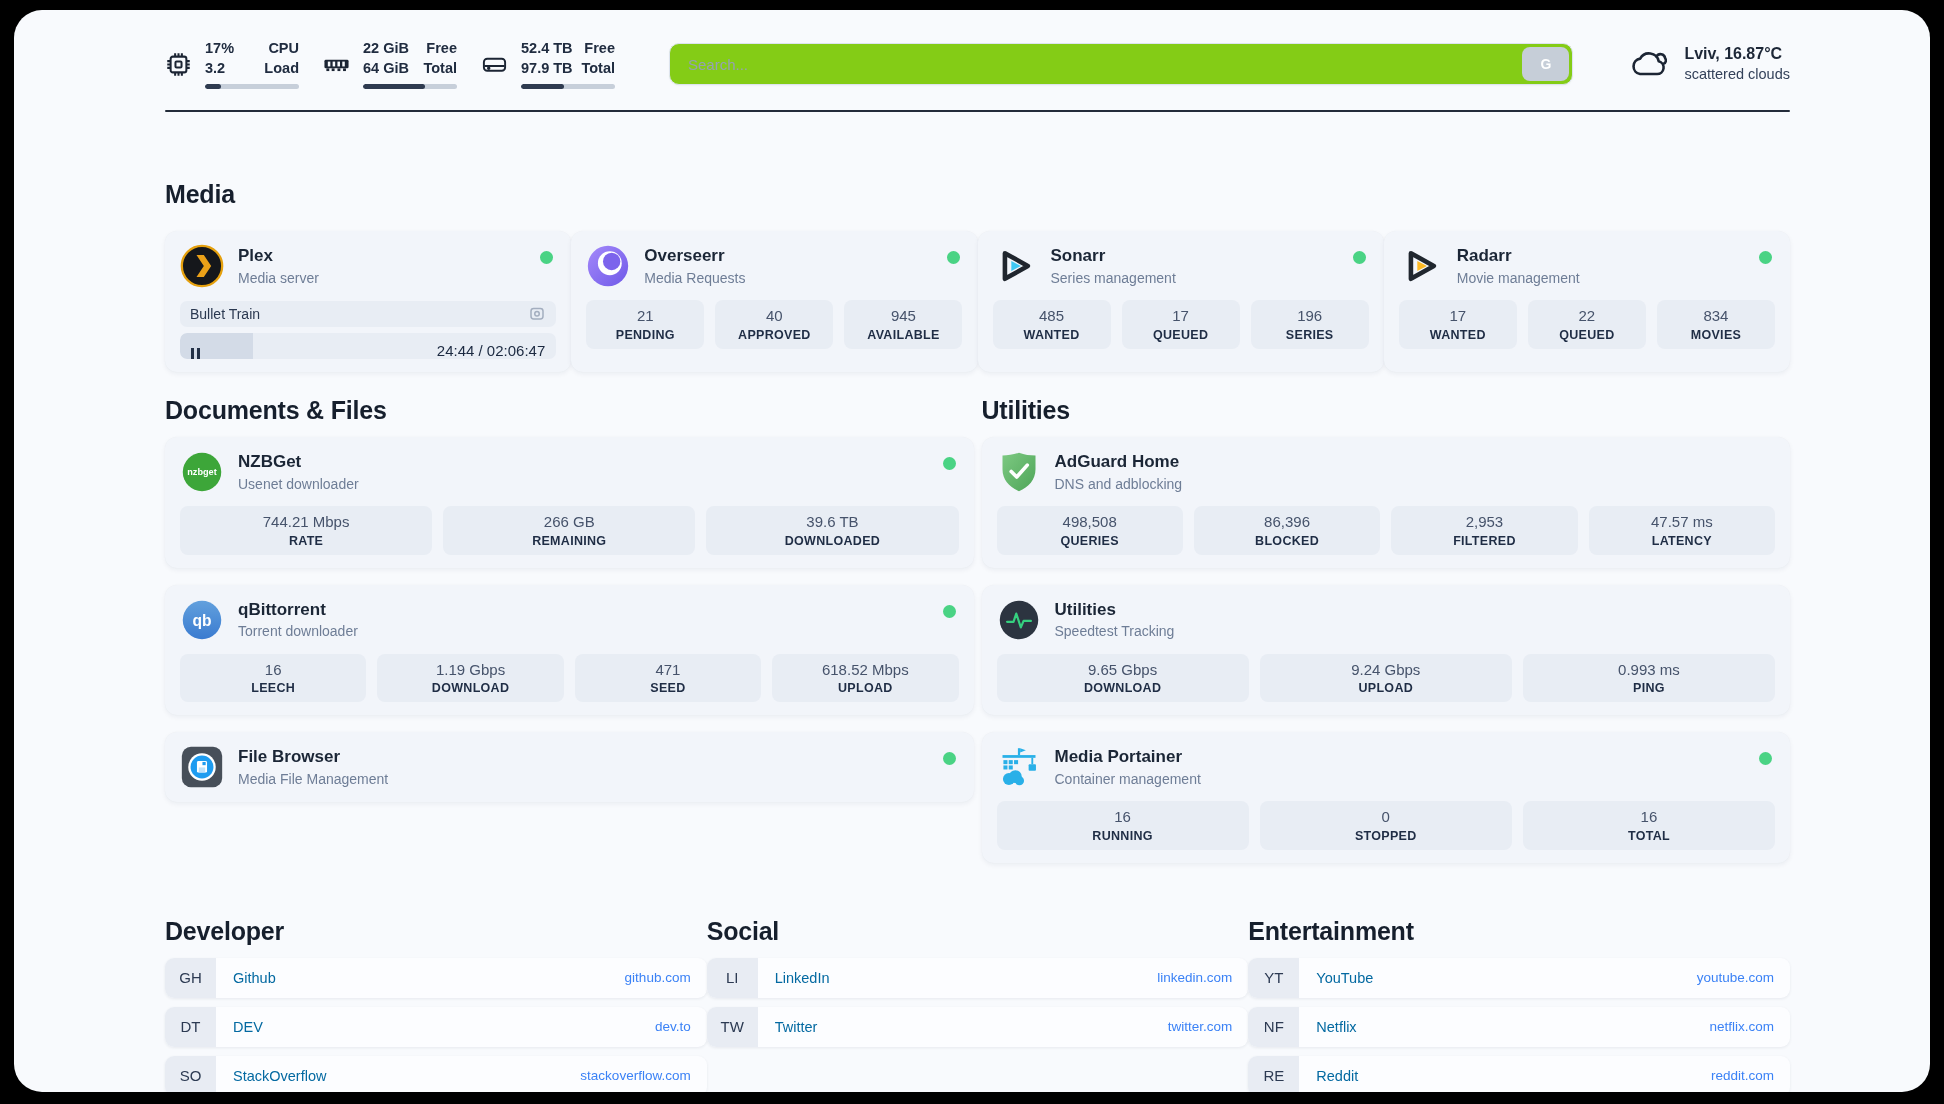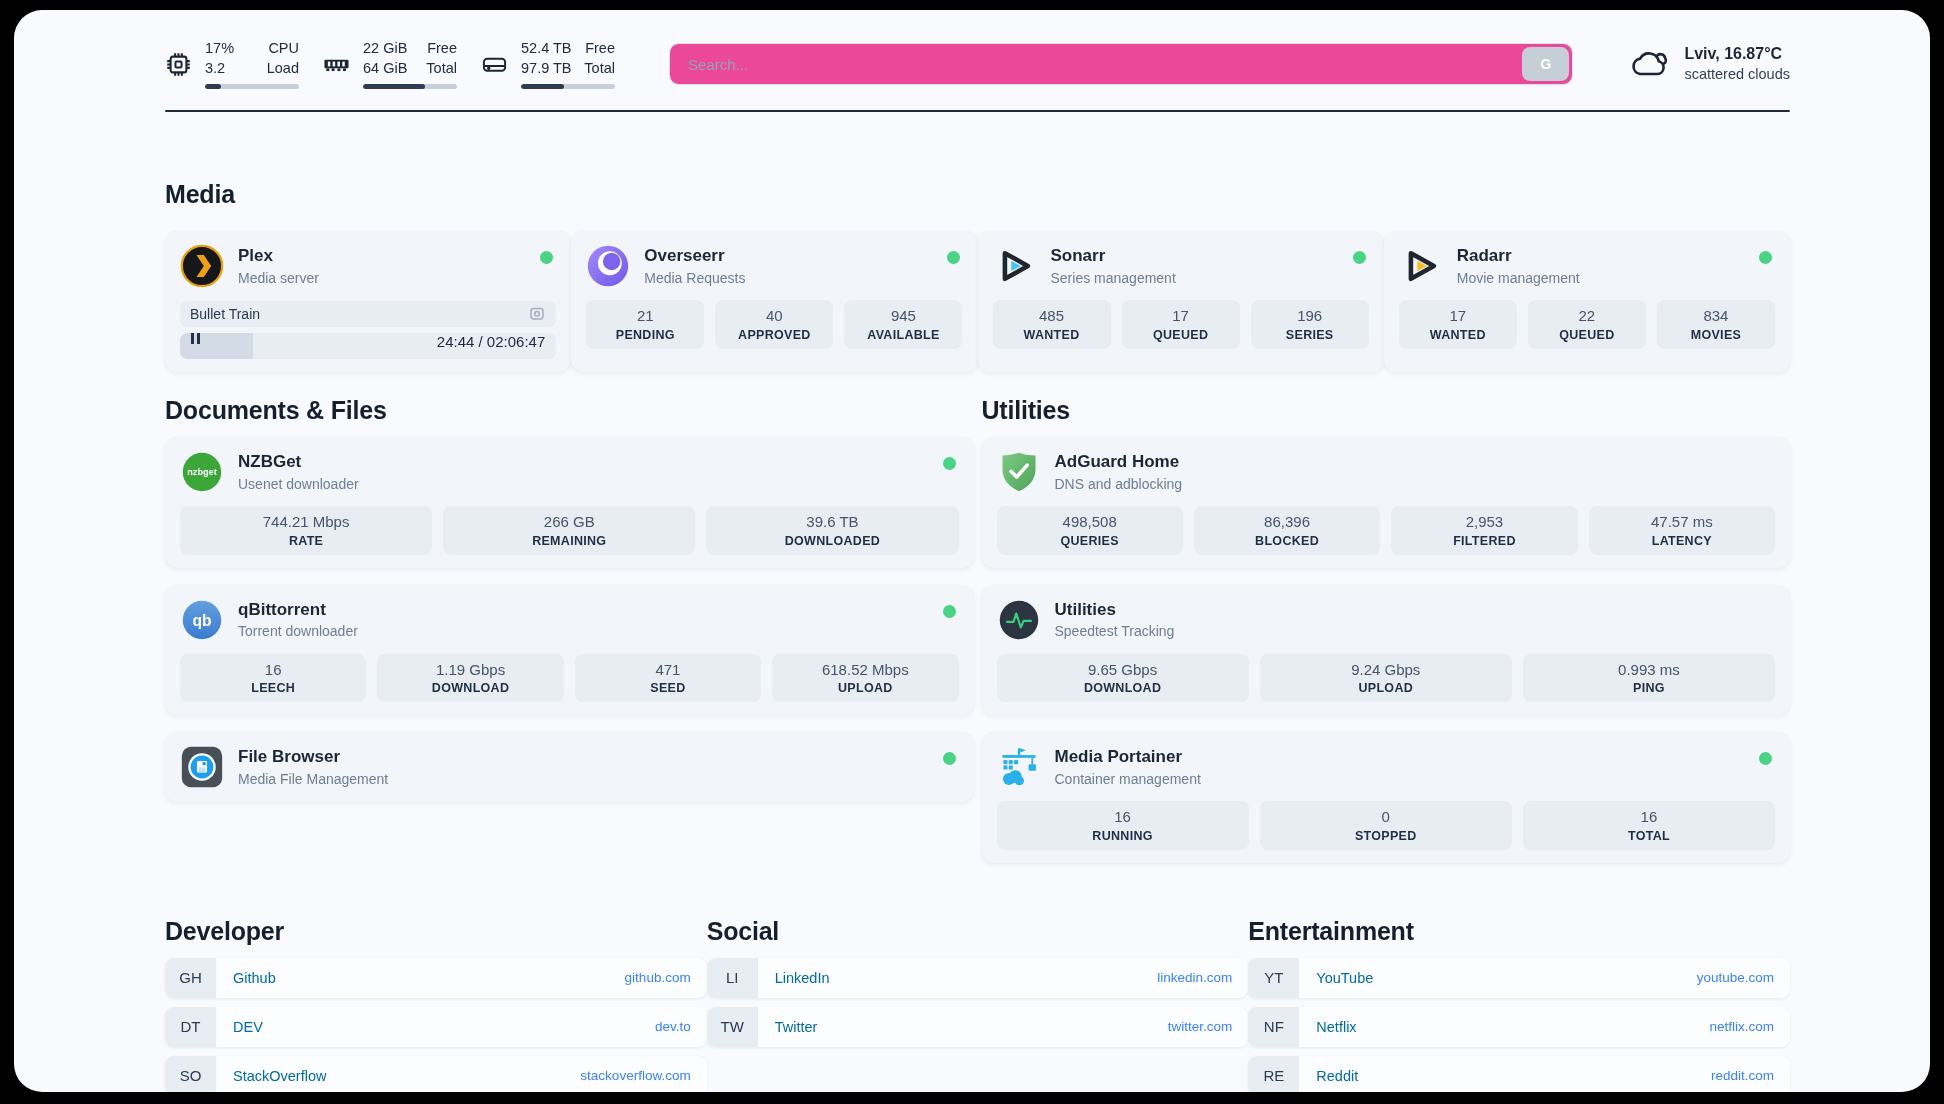--- a/index.html
+++ b/index.html
@@ -9,28 +9,28 @@
            background:#f8fafd; border-radius:28px; overflow:hidden; }
   .content { padding:26px 140px 0 151px; }
 
   
   .header { display:flex; align-items:center; height:56px; }
   .res-group { display:flex; gap:24px; }
   .res { display:flex; align-items:center; gap:13px; }
   .res-icon { width:27px; height:27px; flex:none; color:#1c2534; }
   .res-body { width:94px; }
   .res-cols { display:flex; justify-content:space-between; }
-  .res-col { font-size:14.5px; line-height:1.35; font-weight:400; color:#202c40; }
+  .res-col { font-size:14.5px; line-height:1.35; font-weight:700; color:#202c40; }
   .res-col.right { text-align:right; }
   .res-bar { height:5px; background:#c7cfda; border-radius:3px; margin-top:5px; overflow:hidden; }
   .res-fill { height:100%; background:#2f3b50; border-radius:3px; }
 
   .searchwrap { flex:1; margin:0 56px 0 54px; position:relative; }
   .searchwrap input { width:100%; height:42px; border-radius:10px; border:1px solid #dde4ee;
-      background:#ec4899; padding:0 64px 0 18px; font-size:15px; color:#2a3850; outline:none;
+      background:#84cc16; padding:0 64px 0 18px; font-size:15px; color:#2a3850; outline:none;
       font-family:inherit; box-shadow:0 1px 2px rgba(25,39,62,.04); }
   .searchwrap input::placeholder { color:#95a1b4; }
   .search-btn { position:absolute; right:4px; top:4px; width:47px; height:34px; background:#c6ced8;
       border:none; border-radius:8px; color:#fff; font-weight:700; font-size:14px;
       display:flex; align-items:center; justify-content:center; cursor:pointer; font-family:inherit; }
 
   .weather { display:flex; align-items:center; gap:13px; }
   .weather-icon { width:42px; height:34px; color:#1c2534; }
   .weather-l1 { font-size:16px; font-weight:600; color:#1d2737; line-height:1.3; }
   .weather-l2 { font-size:14.5px; color:#33415a; line-height:1.3; }
@@ -61,21 +61,21 @@
   .stat { flex:1; background:#e8edf4; border-radius:8px; text-align:center; padding:6px 4px 7px; }
   .stat-value { font-size:15px; color:#46536b; font-weight:500; line-height:1.3; }
   .stat-label { font-size:12.5px; font-weight:700; color:#1f2d45; margin-top:2px; letter-spacing:.3px; }
 
   
   .media-row { margin-top:13px; height:26px; background:#e8edf4; border-radius:7px;
       display:flex; align-items:center; justify-content:space-between; padding:0 10px;
       font-size:14px; font-weight:500; color:#2a3850; }
   .screen-icon { width:18px; height:18px; color:#a3aebf; }
   .progress-row { margin-top:6px; height:26px; background:#e8edf4; border-radius:7px;
-      position:relative; overflow:hidden; display:flex; align-items:flex-start; }
+      position:relative; overflow:hidden; display:flex; align-items:flex-end; }
   .progress-fill { position:absolute; left:0; top:0; bottom:0; background:#d3dbe7;
       border-radius:7px 0 0 7px; }
   .pause { position:relative; margin-left:11px; width:9px; height:11px;
       border-left:3px solid #233147; border-right:3px solid #233147; }
   .time { position:absolute; right:11px; font-size:15px; font-weight:500; color:#1b2940;
       font-variant-numeric:tabular-nums; }
 
   
   .bm { display:flex; align-items:center; height:40px; background:#fcfdff; border-radius:9px;
         box-shadow:0 1px 3px rgba(25,39,62,.08); margin-bottom:9px; overflow:hidden; cursor:pointer; }

